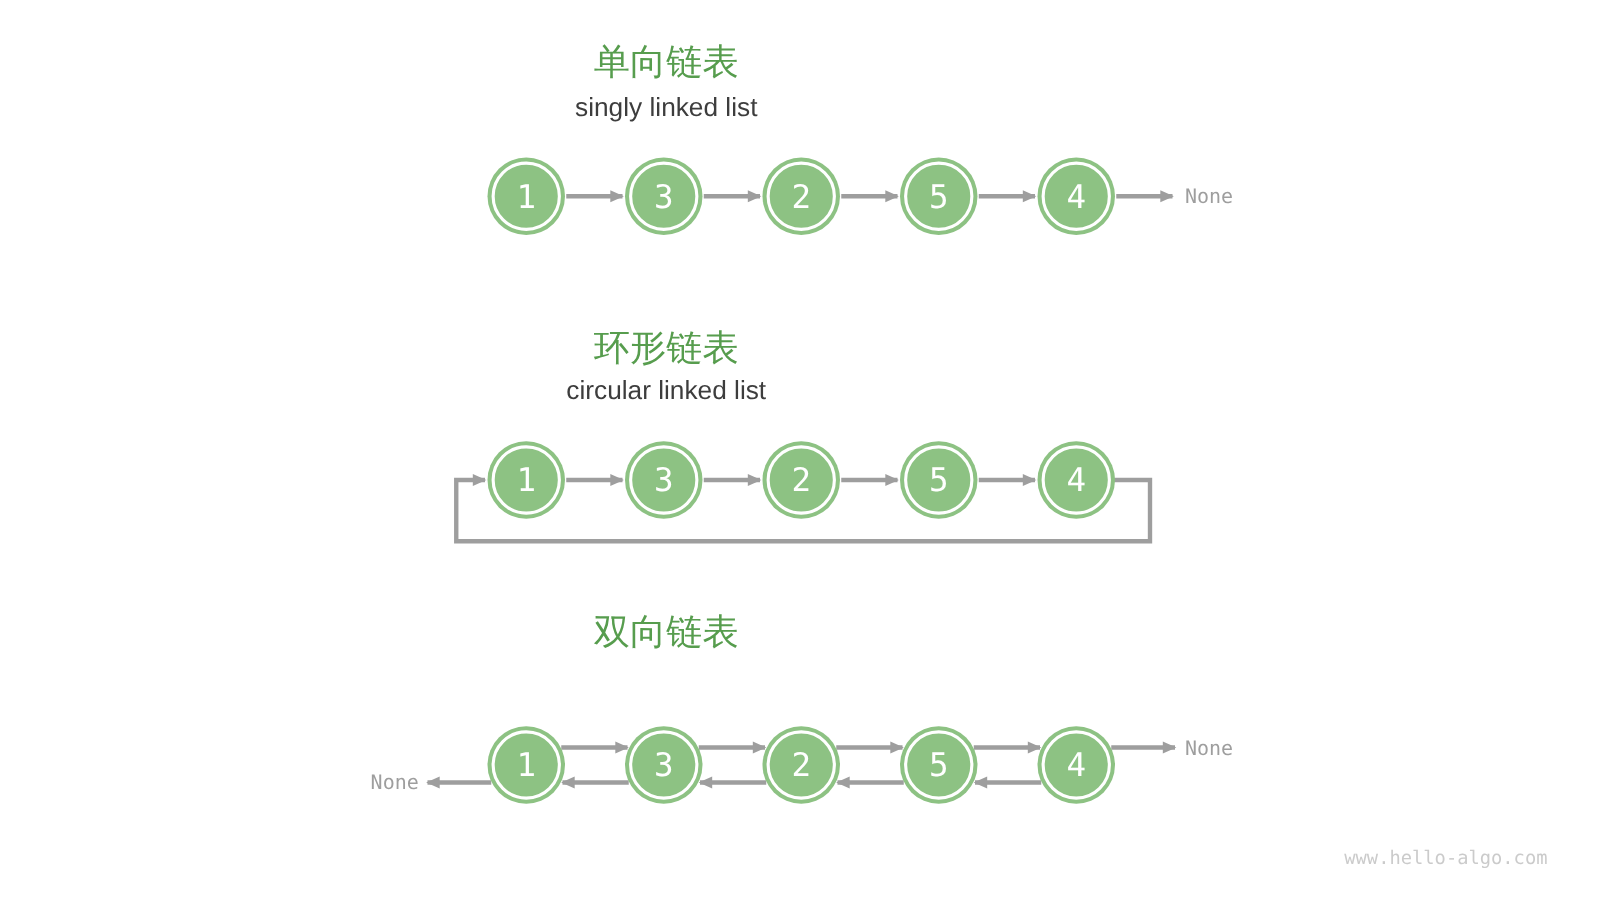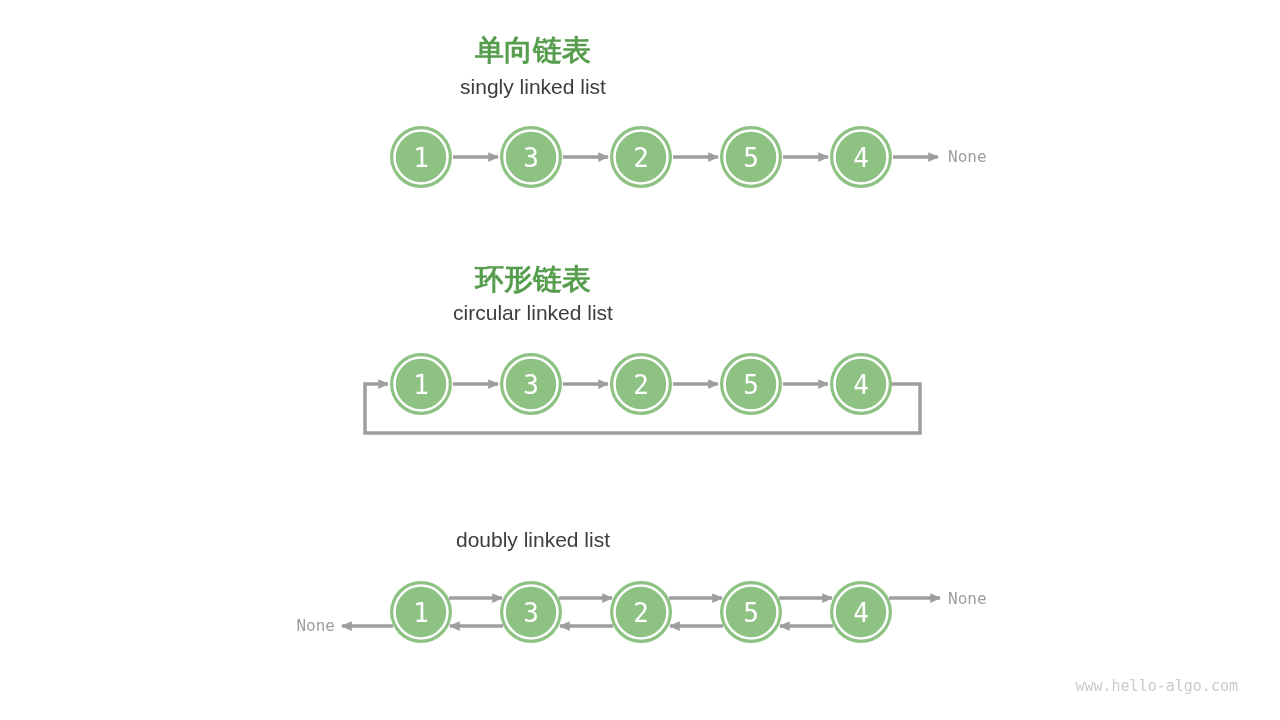--- a/index.html
+++ b/index.html
@@ -3,21 +3,21 @@
 <meta charset="utf-8">
 <style>
   html,body{margin:0;padding:0;background:#fff;}
   .page{
     position:relative;width:1280px;height:720px;overflow:hidden;
     background:var(--background,#ffffff);
     font-family:"Liberation Sans",sans-serif;
   }
   .sec-title{
     position:absolute;left:0;width:1066px;text-align:center;
-    font-weight:bold;font-size:29px;line-height:36px;
+    font-weight:normal;font-size:29px;line-height:36px;
     color:var(--title-green,#579d4e);
   }
   .sec-sub{
     position:absolute;left:0;width:1066px;text-align:center;
     font-family:Liberation Sans, sans-serif;
     font-size:21px;line-height:28px;
     color:var(--subtitle-text,#3d3d3d);
   }
   .none-label{
     position:absolute;
@@ -37,21 +37,21 @@
 <body>
 
 <div class="page">
 
   <div class="sec-title" style="top:32px">单向链表</div>
   <div class="sec-sub" style="top:73px">singly linked list</div>
 
   <div class="sec-title" style="top:261px">环形链表</div>
   <div class="sec-sub" style="top:299px">circular linked list</div>
 
-  <div class="sec-sub" style="top:526px">doubly linked list</div>
+  <div class="sec-title" style="top:488px">双向链表</div>
 
   <svg id="diagram" class="diagram" width="1280" height="720" viewBox="0 0 1280 720">
     <defs>
       <marker id="ah" viewBox="0 0 12 12" refX="10.5" refY="6" markerWidth="13" markerHeight="13" orient="auto" markerUnits="userSpaceOnUse">
         <path id="ah-path" d="M1.5,1.5 L11.5,6 L1.5,10.5 Z" fill="#9e9e9e"></path>
       </marker>
     </defs>
   <line x1="453" y1="157" x2="498" y2="157" stroke="#9e9e9e" stroke-width="3.5" marker-end="url(#ah)"></line>
       <line x1="563" y1="157" x2="608" y2="157" stroke="#9e9e9e" stroke-width="3.5" marker-end="url(#ah)"></line>
       <line x1="673" y1="157" x2="718" y2="157" stroke="#9e9e9e" stroke-width="3.5" marker-end="url(#ah)"></line>

